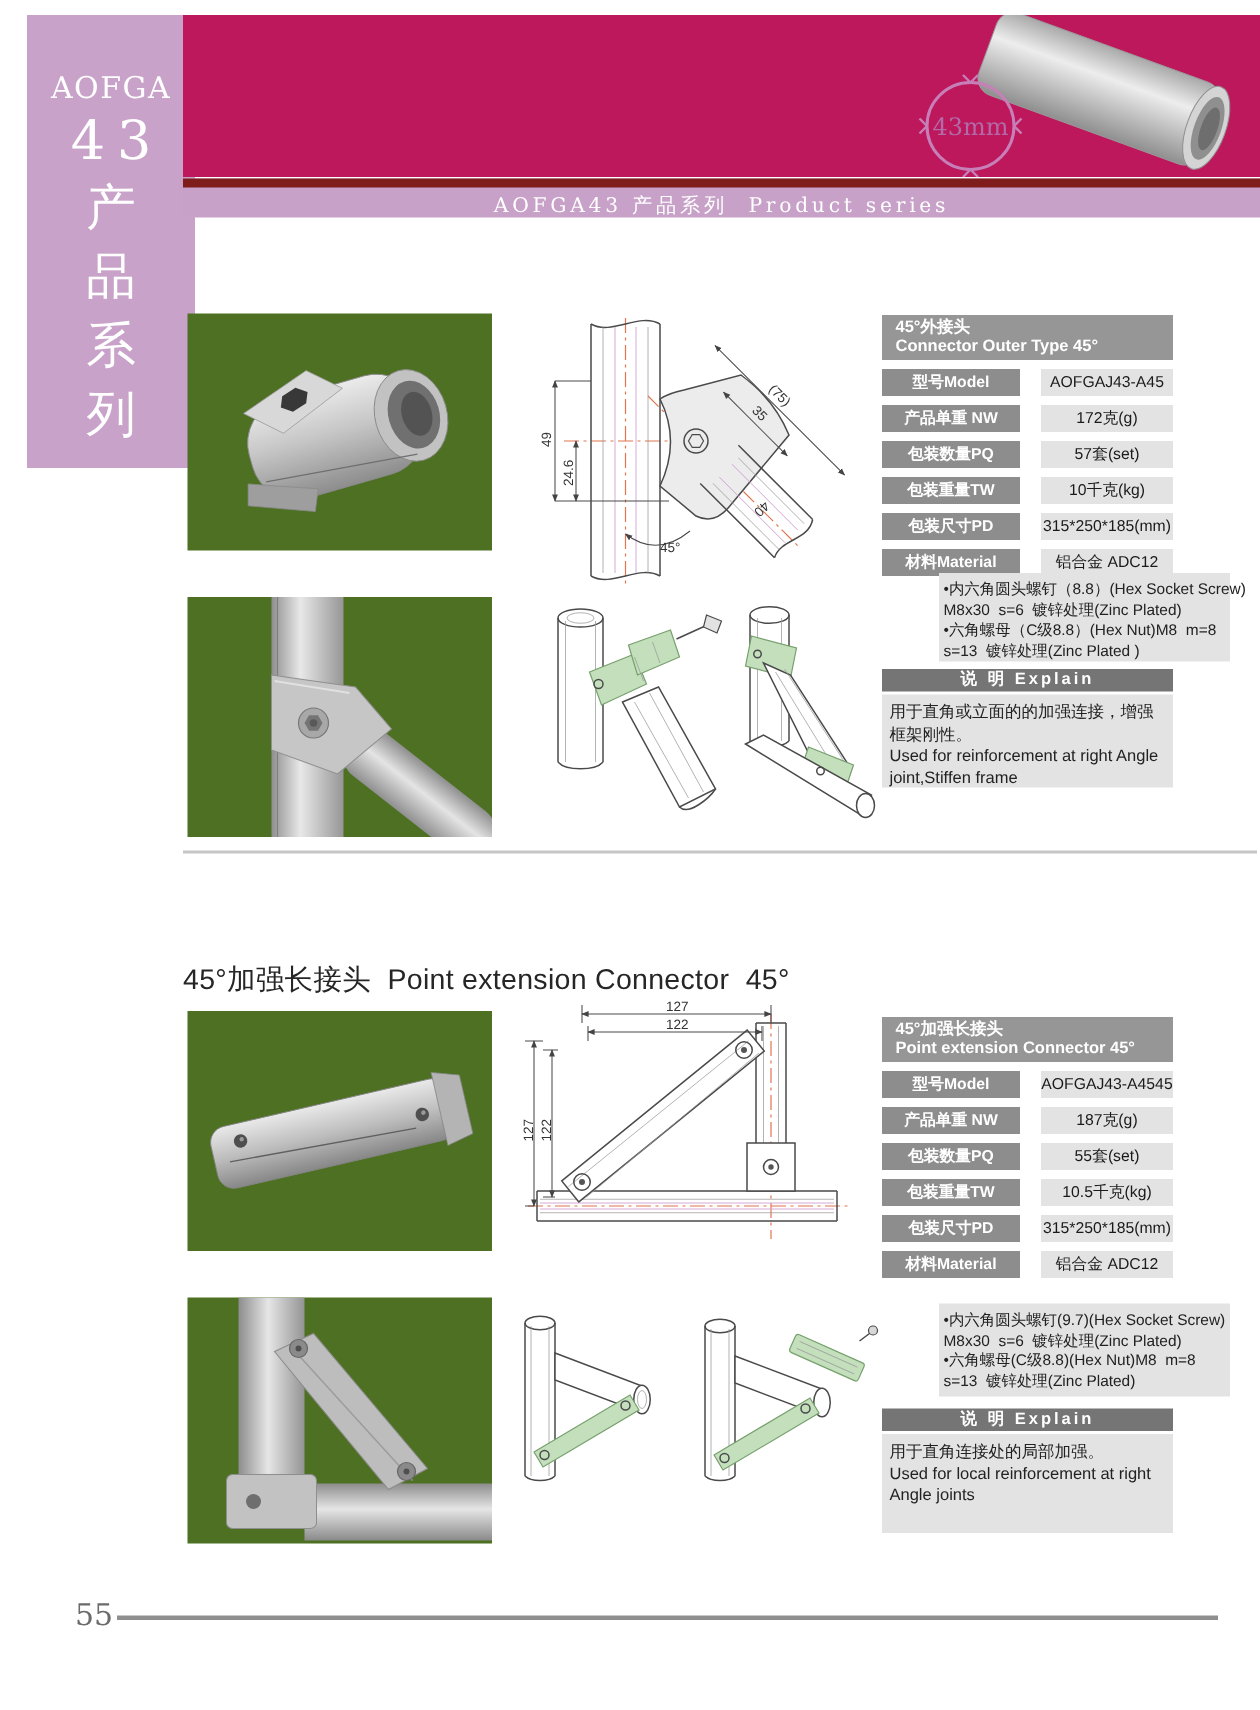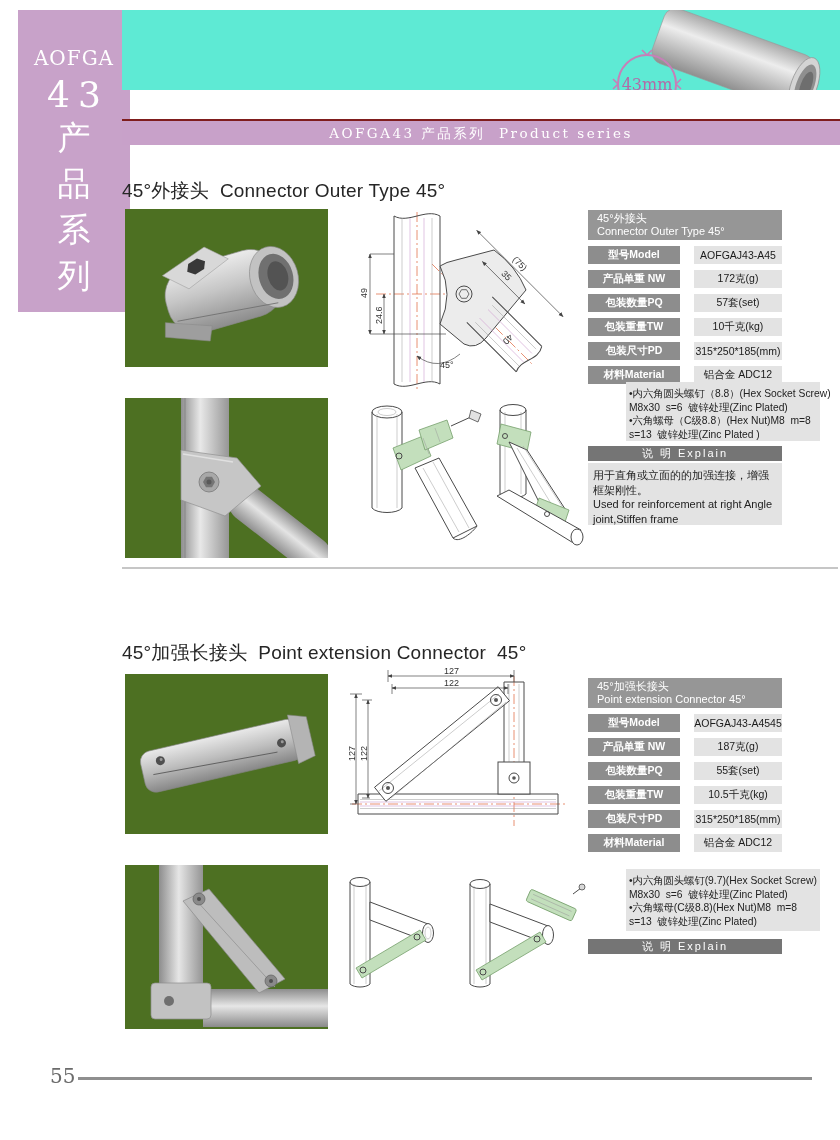--- a/index.html
+++ b/index.html
@@ -9,47 +9,47 @@
   .pre{white-space:pre;}
 
   
   .sidebar{left:18px;top:10px;width:112px;height:302px;background:#c8a2c9;color:#fff;
            font-family:"DejaVu Serif",serif;text-align:center;}
   .sidebar .brand{margin-top:36px;font-size:20px;letter-spacing:1px;}
   .sidebar .size{margin-top:4px;font-size:36px;letter-spacing:8px;padding-left:8px;}
   .sidebar .ch{font-size:33px;line-height:46px;}
 
   
-  .banner-gray{left:122px;top:10px;width:718px;height:80px;background:#5eead4;overflow:hidden;}
+  .banner-gray{left:122px;top:10px;width:718px;height:108px;background:#be185d;overflow:hidden;}
   .banner-bar{left:122px;top:119px;width:718px;height:26px;background:#c8a1c9;
-              border-top:2px solid #7f1d1d;box-sizing:border-box;}
+              border-top:6px solid #7f1d1d;box-sizing:border-box;}
   .banner-bar .t{color:#fff;font-family:"DejaVu Serif",serif;font-size:13.5px;letter-spacing:2.5px;
                  text-align:center;line-height:24px;}
 
   
   .sec-title{left:122px;font-size:19px;color:#262626;letter-spacing:.2px;}
 
   
   .photo{background:#4d7022;}
   svg{display:block;}
 
   
   .spec{left:588px;width:194px;}
-  .spec-head{background:#969696;color:#fff;font-size:11px;font-weight:normal;
+  .spec-head{background:#969696;color:#fff;font-size:11px;font-weight:bold;
              line-height:13px;padding:2px 0 2px 9px;height:26px;}
   .spec-row{display:flex;gap:14px;height:18px;margin-top:6px;}
   .spec-label{width:92px;background:#8d8d8d;color:#fff;font-size:10.5px;font-weight:bold;
               display:flex;align-items:center;justify-content:center;}
   .spec-value{flex:1;background:#e3e3e3;color:#1a1a1a;font-size:10.5px;
               display:flex;align-items:center;justify-content:center;}
 
   .notes{left:588px;width:194px;background:#e3e3e3;color:#222;font-size:10.3px;
          line-height:13.6px;padding:5px 2px 4px 3px;box-sizing:border-box;margin-left:38px;}
   .exp-head{left:588px;width:194px;height:15px;background:#757575;color:#fff;font-size:11px;
-            font-weight:normal;letter-spacing:2px;text-align:center;line-height:15px;}
+            font-weight:bold;letter-spacing:2px;text-align:center;line-height:15px;}
   .exp-body{left:588px;width:194px;background:#e3e3e3;color:#222;font-size:11px;
             line-height:14.5px;padding:5px 3px 2px 5px;box-sizing:border-box;}
 
   .divider{left:122px;top:567px;width:716px;height:2px;background:#c6c6c6;}
   .page-num{left:50px;top:1064px;font-family:"DejaVu Serif",serif;font-size:20px;color:#6b6b6b;}
   .foot-line{left:78px;top:1077px;width:734px;height:3px;background:#8f8f8f;}
 
   
   .ln{stroke:#4a4a4a;stroke-width:1;fill:none;}
   .thin{stroke:#9a9a9a;stroke-width:.5;fill:none;}
@@ -94,21 +94,20 @@
         <circle cx="525" cy="74" r="29" fill="none" stroke="#c77fb8" stroke-width="2"></circle>
         <path d="M525,45 l-5,-5 M525,45 l5,-5 M525,103 l-5,5 M525,103 l5,5 M496,74 l-5,-5 M496,74 l-5,5 M554,74 l5,-5 M554,74 l5,5" stroke="#c77fb8" stroke-width="1.6" fill="none"></path>
         <text x="525" y="80" text-anchor="middle" font-family="DejaVu Serif,serif" font-size="16" fill="#b26ba8">43mm</text>
       </g>
     </svg>
   </div>
   <div class="abs banner-bar">
     <div class="t pre">AOFGA43 产品系列  Product series</div>
   </div>
 
-  <div class="abs sec-title pre" style="top:178px;">45°外接头  Connector Outer Type 45°</div>
 
   <div class="abs photo" style="left:125px;top:209px;width:203px;height:158px;">
     <svg width="203" height="158" viewBox="0 0 203 158">
       <defs>
         <linearGradient id="gPA" x1="0" y1="0" x2="0" y2="1">
           <stop offset="0" stop-color="#ebebeb"></stop>
             <stop offset="0.45" stop-color="#c6c6c6"></stop>
             <stop offset="1" stop-color="#8d8d8d"></stop>
         </linearGradient>
       </defs>
@@ -421,17 +420,22 @@
   </div>
 
   <div class="abs notes" style="top:869px;height:62px;">
     <div class="pre">•内六角圆头螺钉(9.7)(Hex Socket Screw)</div>
     <div class="pre">M8x30  s=6  镀锌处理(Zinc Plated)</div>
     <div class="pre">•六角螺母(C级8.8)(Hex Nut)M8  m=8</div>
     <div class="pre">s=13  镀锌处理(Zinc Plated)</div>
   </div>
 
   <div class="abs exp-head" style="top:939px;">说 明  Explain</div>
+  <div class="abs exp-body" style="top:956px;height:66px;">
+    <div>用于直角连接处的局部加强。</div>
+    <div>Used for local reinforcement at right</div>
+    <div>Angle joints</div>
+  </div>
 
   <div class="abs page-num">55</div>
   <div class="abs foot-line"></div>
 
 </div>
 
 </body></html>

